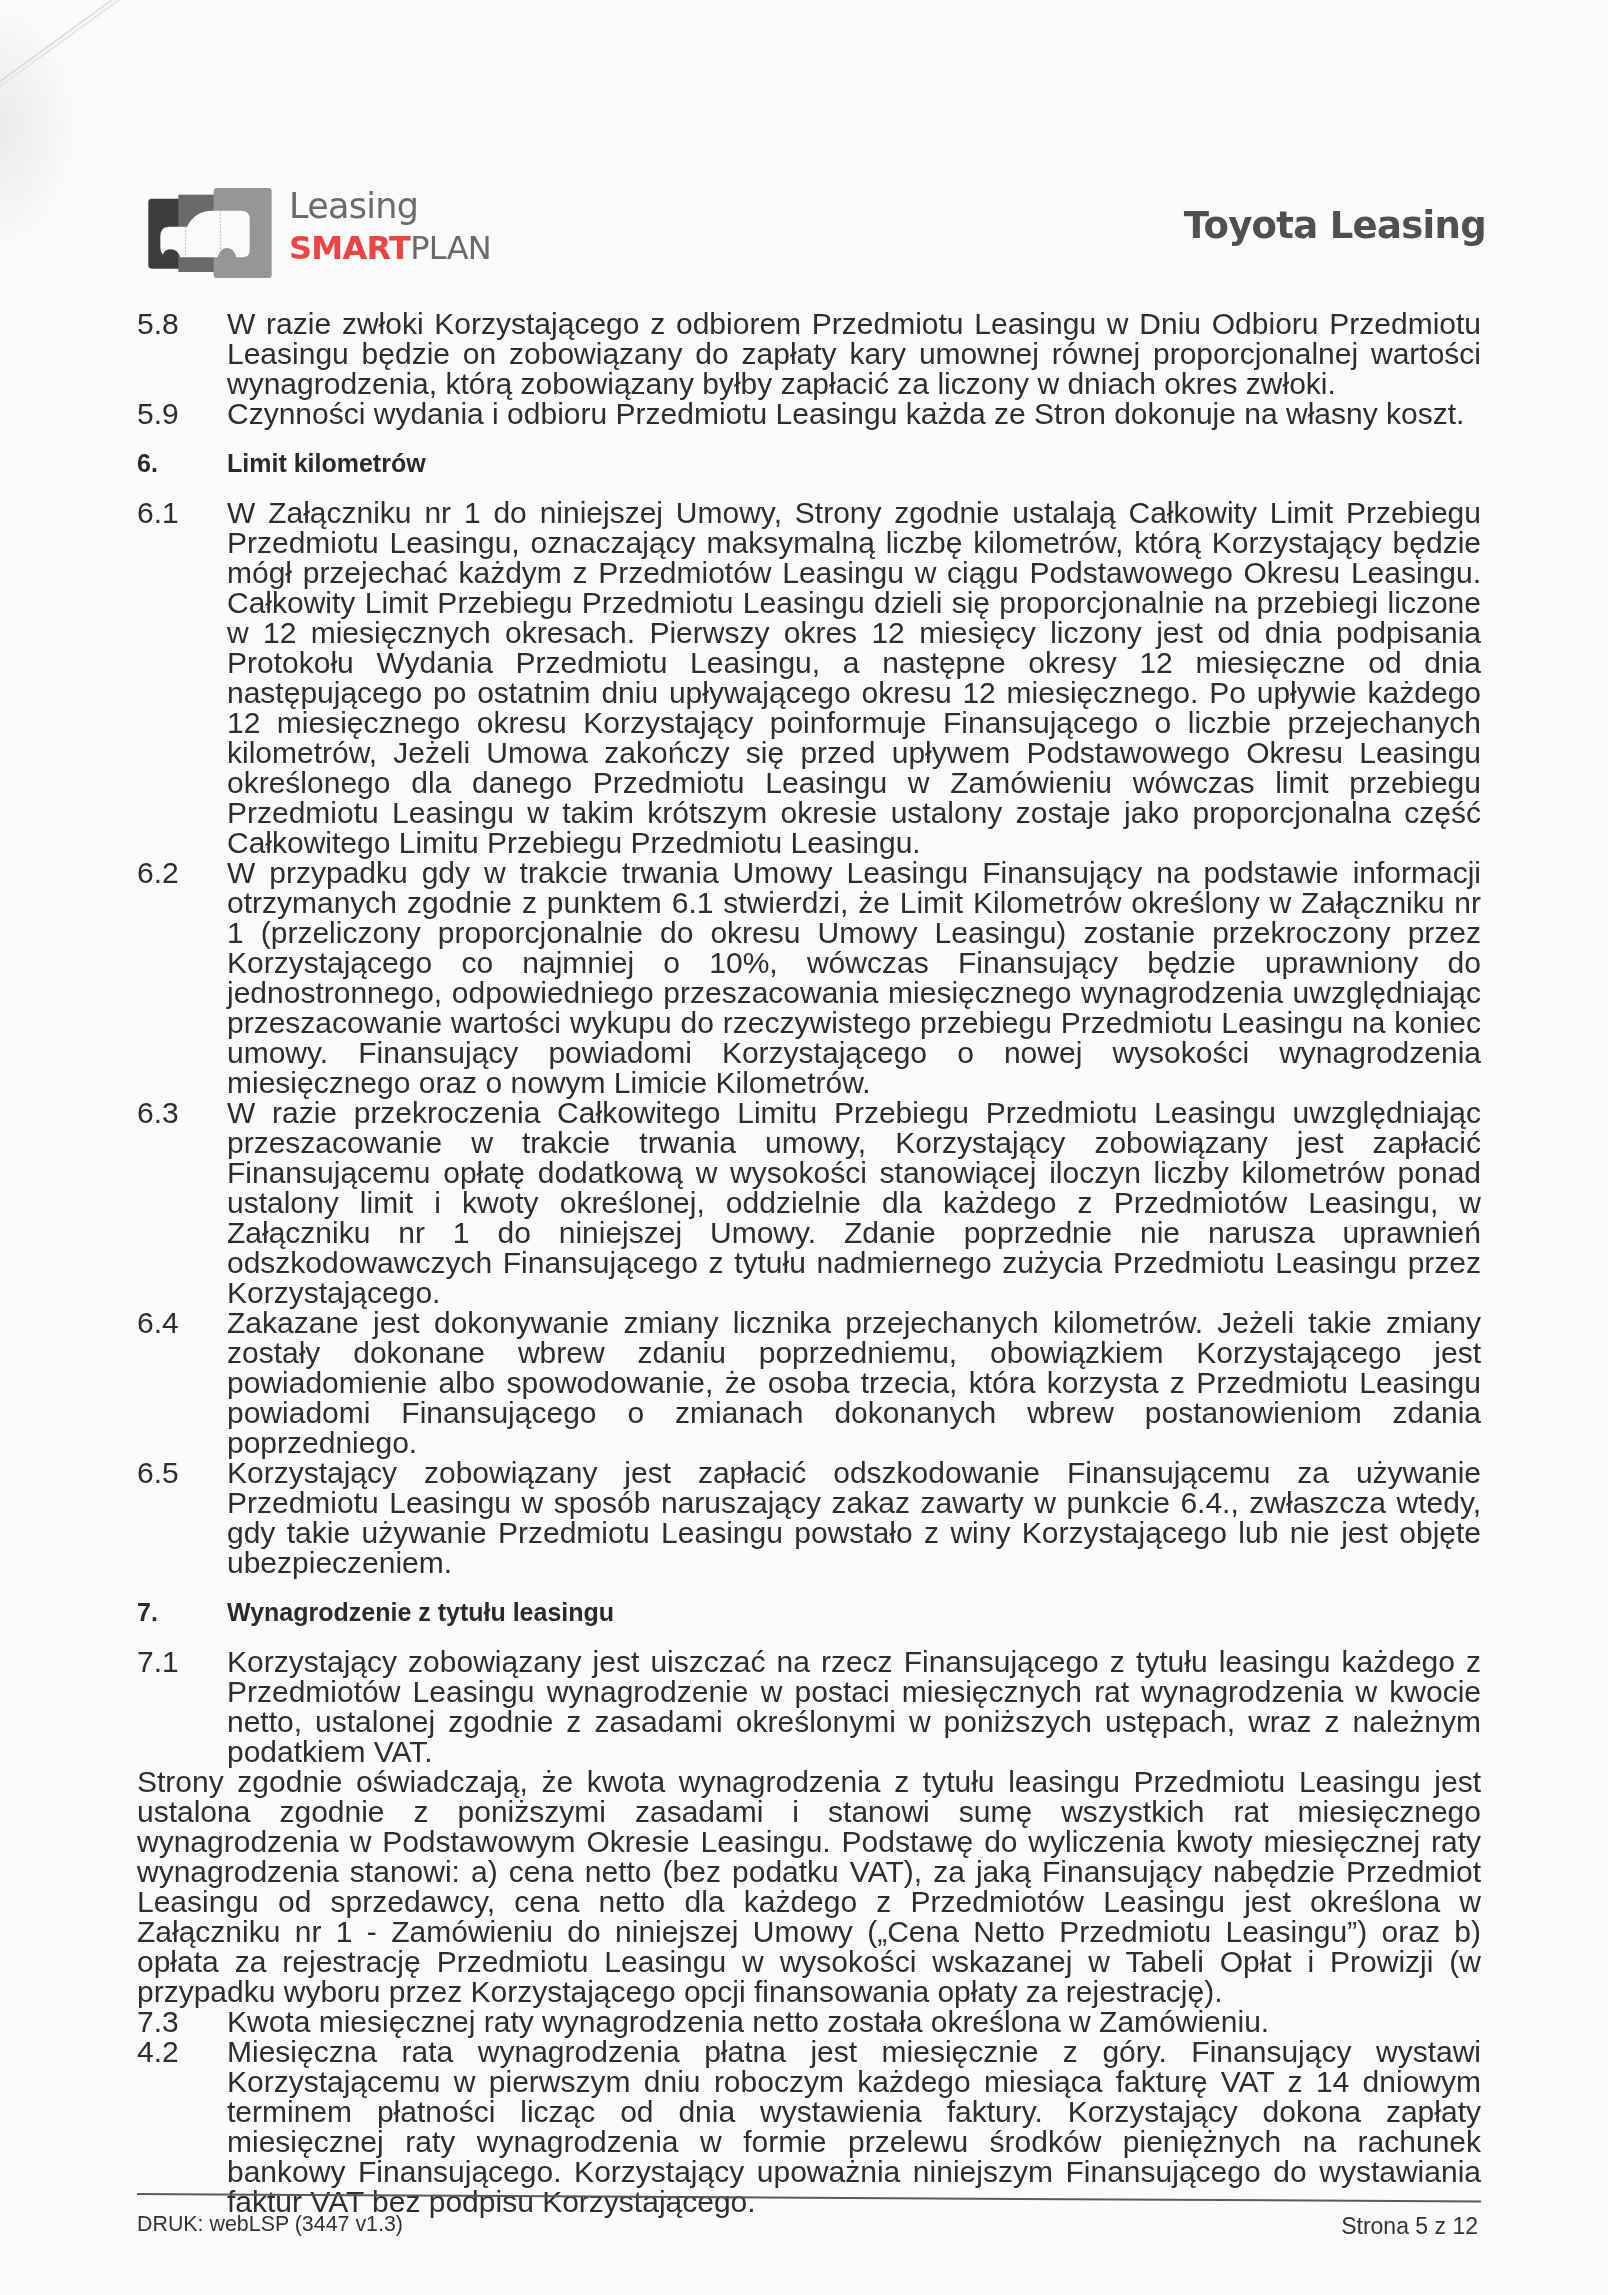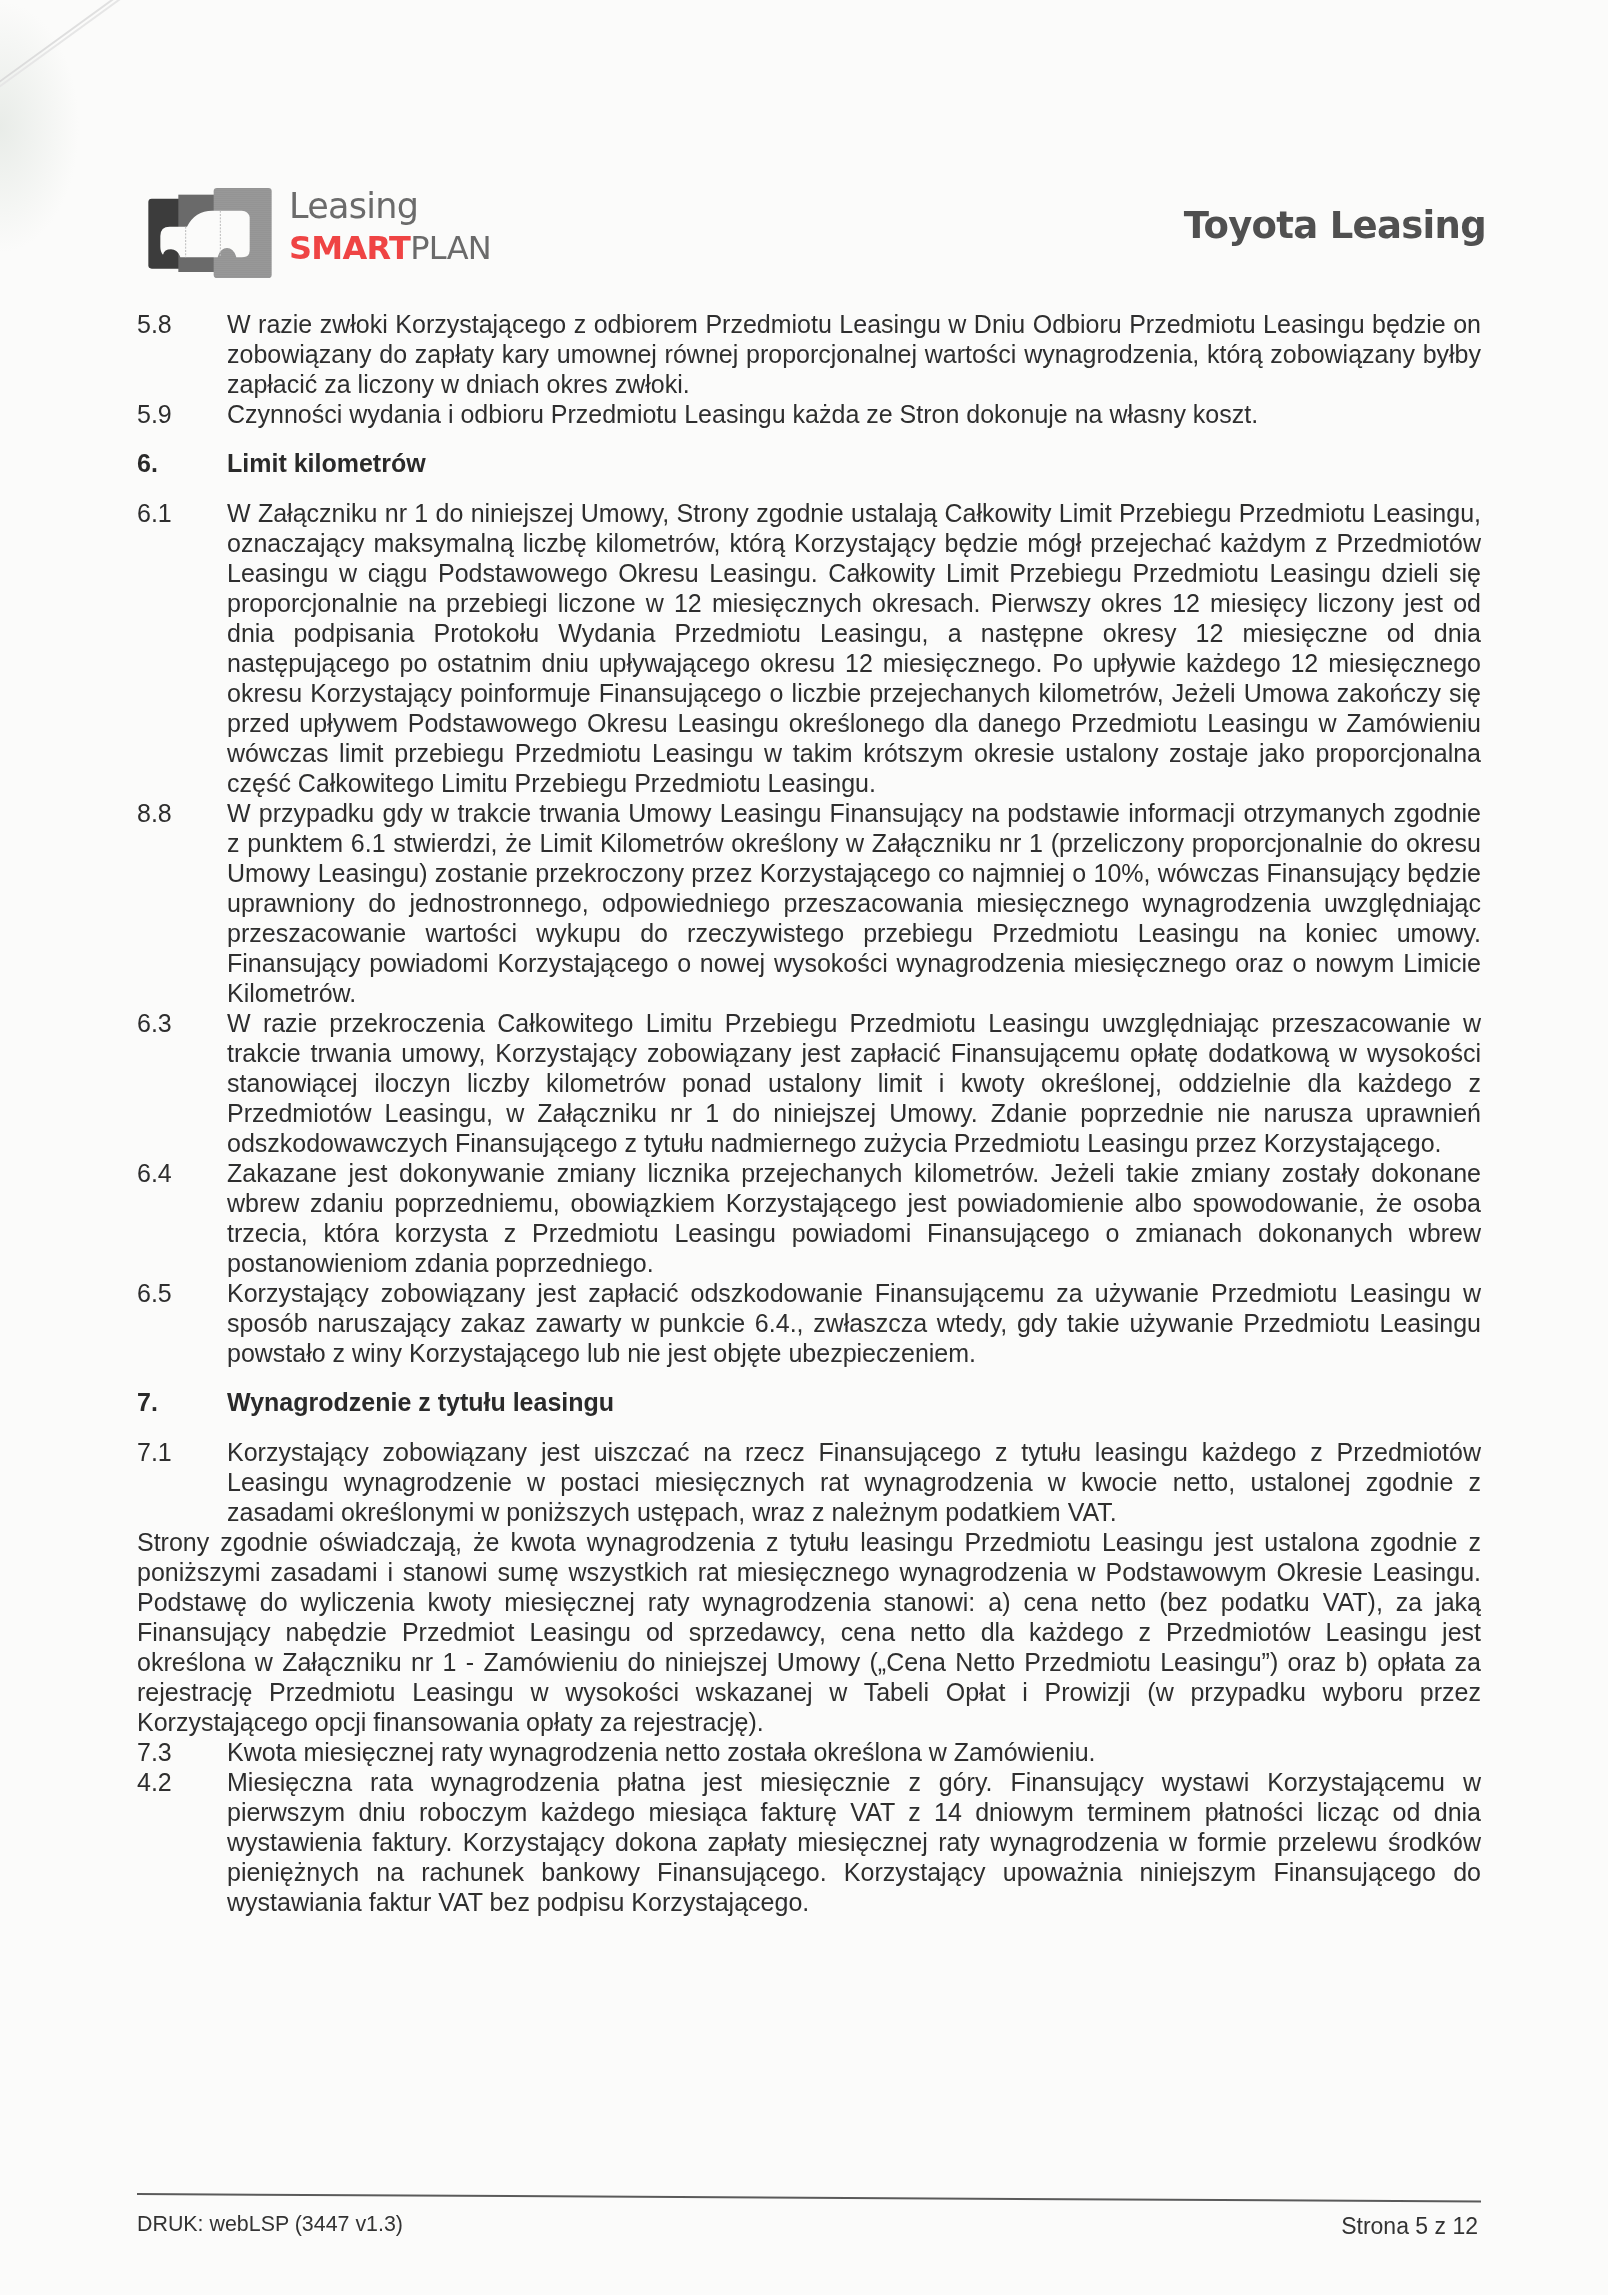--- a/index.html
+++ b/index.html
@@ -25,21 +25,21 @@
   .brand-left .l1 { font-size: 35px; color: #6b6b6b; font-family: "DejaVu Sans", sans-serif; font-weight: normal; letter-spacing: -0.7px; }
   .brand-left .l2 { font-size: 32px; color: #4a4a4a; font-family: "DejaVu Sans", sans-serif; margin-top: 8px; letter-spacing: -0.7px; }
   .brand-left .l2 b { font-weight: bold; color: #ef4444; }
   .brand-left .l2 span { font-weight: normal; color: #6a6a6a; }
   .brand-right {
     position: absolute; right: 123px; top: 204px; font-size: 37px; font-weight: bold;
     color: #505050; font-family: "DejaVu Sans", sans-serif; letter-spacing: -0.7px;
   }
   
   .content { position: absolute; left: 137px; top: 309px; width: 1344px; }
-  .item { display: flex; font-size: 25px; line-height: 30px; color: #2e2e2e; }
+  .item { display: flex; font-size: 30px; line-height: 30px; color: #2e2e2e; }
   .item .num { width: 90px; flex: 0 0 90px; }
   .item .txt { flex: 1; text-align: justify; }
   .section { display: flex; font-size: 25px; line-height: 29px; font-weight: bold; color: #2a2a2a; }
   .section .num { width: 90px; flex: 0 0 90px; }
   .gap-m { height: 20px; }
   
   .footer-rule { position: absolute; left: 137px; top: 2193px; width: 1344px; height: 2px; background: #5a5a5a; transform: rotate(0.32deg); transform-origin: left center; }
   .footer-left { position: absolute; left: 137px; top: 2212px; font-size: 21.4px; color: #333; text-align: center; }
   .footer-right { position: absolute; right: 131px; top: 2213px; font-size: 23px; color: #333; }
 </style>
@@ -88,21 +88,21 @@
     <div class="num">6.</div>
     <div>Limit kilometrów</div>
   </div>
   <div class="gap-m"></div>
 
   <div class="item">
     <div class="num">6.1</div>
     <div class="txt">W Załączniku nr 1 do niniejszej Umowy, Strony zgodnie ustalają Całkowity Limit Przebiegu Przedmiotu Leasingu, oznaczający maksymalną liczbę kilometrów, którą Korzystający będzie mógł przejechać każdym z Przedmiotów Leasingu w ciągu Podstawowego Okresu Leasingu. Całkowity Limit Przebiegu Przedmiotu Leasingu dzieli się proporcjonalnie na przebiegi liczone w 12 miesięcznych okresach. Pierwszy okres 12 miesięcy liczony jest od dnia podpisania Protokołu Wydania Przedmiotu Leasingu, a następne okresy 12 miesięczne od dnia następującego po ostatnim dniu upływającego okresu 12 miesięcznego. Po upływie każdego 12 miesięcznego okresu Korzystający poinformuje Finansującego o liczbie przejechanych kilometrów, Jeżeli Umowa zakończy się przed upływem  Podstawowego Okresu Leasingu określonego dla danego Przedmiotu Leasingu w Zamówieniu  wówczas limit przebiegu Przedmiotu Leasingu w takim krótszym okresie ustalony zostaje jako proporcjonalna część Całkowitego Limitu Przebiegu Przedmiotu Leasingu.</div>
   </div>
   <div class="item">
-    <div class="num">8.8</div>
+    <div class="num">6.2</div>
     <div class="txt">W przypadku gdy w trakcie trwania Umowy Leasingu Finansujący na podstawie informacji otrzymanych zgodnie z punktem 6.1 stwierdzi, że Limit Kilometrów określony w Załączniku nr 1 (przeliczony proporcjonalnie do okresu Umowy Leasingu) zostanie przekroczony przez Korzystającego  co najmniej o 10%, wówczas Finansujący będzie uprawniony do jednostronnego, odpowiedniego przeszacowania miesięcznego wynagrodzenia uwzględniając przeszacowanie wartości wykupu do rzeczywistego przebiegu Przedmiotu Leasingu na koniec umowy. Finansujący powiadomi Korzystającego o nowej wysokości wynagrodzenia miesięcznego oraz o  nowym Limicie Kilometrów.</div>
   </div>
   <div class="item">
     <div class="num">6.3</div>
     <div class="txt">W razie przekroczenia Całkowitego Limitu Przebiegu Przedmiotu Leasingu uwzględniając przeszacowanie  w trakcie trwania umowy, Korzystający zobowiązany jest zapłacić Finansującemu opłatę dodatkową w wysokości stanowiącej iloczyn liczby kilometrów ponad ustalony limit i kwoty określonej, oddzielnie dla każdego z Przedmiotów Leasingu, w Załączniku nr 1 do niniejszej Umowy. Zdanie poprzednie nie narusza uprawnień odszkodowawczych Finansującego z tytułu nadmiernego zużycia Przedmiotu Leasingu przez Korzystającego.</div>
   </div>
   <div class="item">
     <div class="num">6.4</div>
     <div class="txt">Zakazane jest dokonywanie zmiany licznika przejechanych kilometrów. Jeżeli takie zmiany zostały dokonane wbrew zdaniu poprzedniemu, obowiązkiem Korzystającego jest powiadomienie albo spowodowanie, że osoba trzecia, która korzysta z Przedmiotu Leasingu powiadomi Finansującego o zmianach dokonanych wbrew postanowieniom zdania poprzedniego.</div>
   </div>

